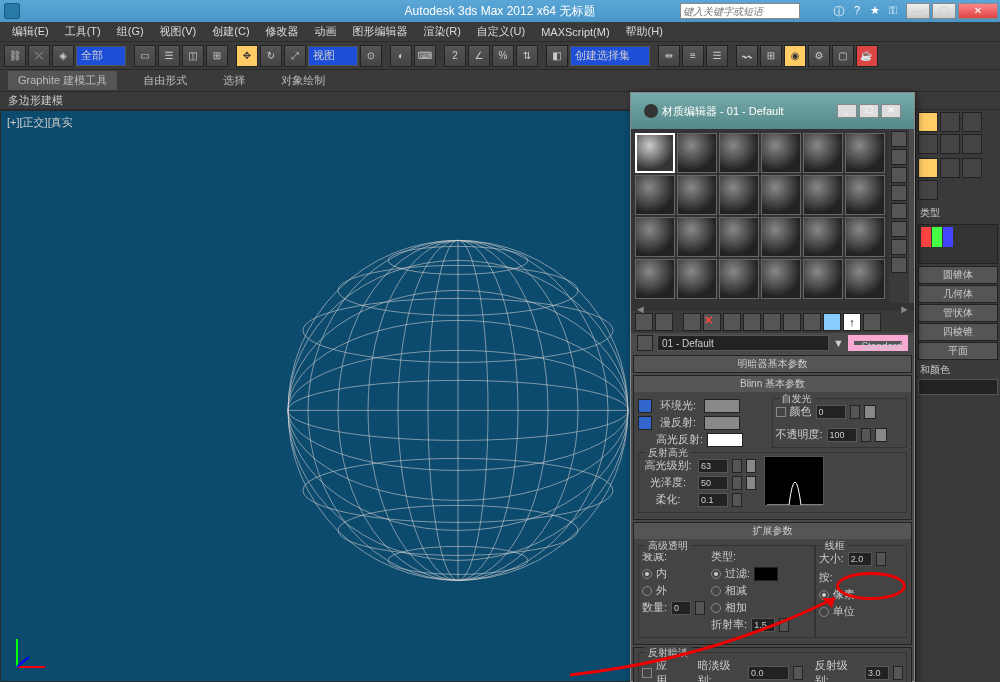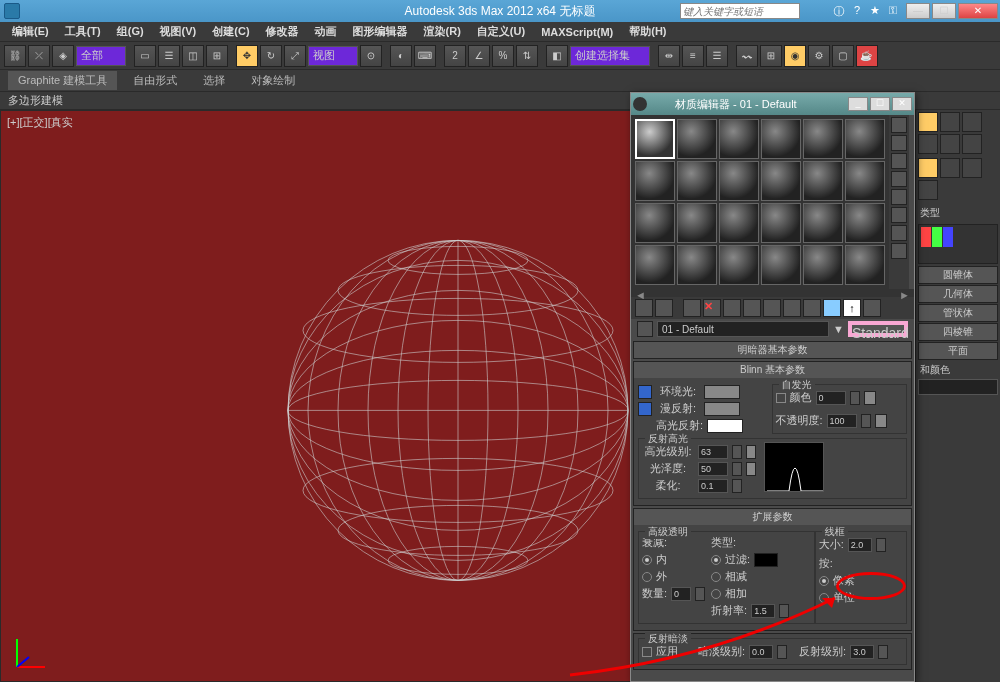--- a/index.html
+++ b/index.html
@@ -11,75 +11,75 @@
 .titlebar .title { position:absolute; left:50%; transform:translateX(-50%); color:#fff; font-size:12px; }
 .titlebar .search { position:absolute; right:200px; width:120px; height:16px; background:#fff; border:1px solid #888; font-size:10px; padding:0 2px; color:#888; font-style:italic; }
 .titlebar .winbtns { position:absolute; right:2px; display:flex; gap:2px; }
 .titlebar .winbtn { width:24px; height:16px; background:linear-gradient(#eee,#ccc); border:1px solid #888; font-size:10px; text-align:center; line-height:14px; cursor:pointer; }
 .titlebar .winbtn.close { background:linear-gradient(#f88,#d44); color:#fff; width:40px; }
 .titlebar .helpicons { position:absolute; right:100px; display:flex; gap:4px; }
 .titlebar .helpicons span { width:14px; height:14px; display:inline-block; text-align:center; color:#fff; font-size:11px; }
 
 
 .menubar { height:20px; background:#3a3a3a; display:flex; align-items:center; padding:0 4px; border-bottom:1px solid #2a2a2a; }
-.menubar .mitem { padding:2px 8px; color:#ddd; cursor:pointer;font-weight:bold; }
+.menubar .mitem { padding:2px 8px; color:#ddd; cursor:pointer; }
 
 
 .toolbar { height:28px; background:#3a3a3a; display:flex; align-items:center; padding:2px 4px; gap:2px; border-bottom:1px solid #2a2a2a; }
 .tbtn { width:22px; height:22px; background:linear-gradient(#555,#444); border:1px solid #222; cursor:pointer; display:flex; align-items:center; justify-content:center; font-size:10px; color:#ccc; }
 .tbtn.active { background:#ffcc66; color:#333; }
-.tdrop { height:20px; background:#6d28d9; border:1px solid #555; color:#ccc; padding:0 4px; min-width:50px; display:flex; align-items:center; }
+.tdrop { height:20px; background:#1d4ed8; border:1px solid #555; color:#ccc; padding:0 4px; min-width:50px; display:flex; align-items:center; }
 .tsep { width:4px; }
 
 
-.ribbon { height:22px; background:#3a3a3a; display:flex; align-items:center; padding:0 8px; gap:6px; border-bottom:1px solid #2a2a2a; }
+.ribbon { height:22px; background:#3a3a3a; display:flex; align-items:center; padding:0 8px; gap:16px; border-bottom:1px solid #2a2a2a; }
 .ribbon .rtab { padding:2px 10px; color:#bbb; cursor:pointer; }
 .ribbon .rtab.active { background:#555; }
 
 
 .subribbon { height:18px; background:#3a3a3a; color:#ccc; padding:0 8px; display:flex; align-items:center; border-bottom:1px solid #2a2a2a; }
 
 
 .main { position:absolute; top:110px; left:0; right:0; bottom:0; display:flex; }
-.viewport { flex:1; background:#7f1d1d; position:relative; border:1px solid #2a2a2a; }
+.viewport { flex:1; background:#0c4a6e; position:relative; border:1px solid #2a2a2a; }
 .viewport .vlabel { position:absolute; top:4px; left:6px; color:#ccc; font-size:11px; }
 .viewport svg.sphere { position:absolute; top:50%; left:50%; transform:translate(-50%,-46%); }
 .viewport .axes { position:absolute; bottom:6px; left:8px; }
 
 
 .rightpanel { width:85px; background:#3a3a3a; border-left:1px solid #222; padding:2px; }
 .rightpanel .iconrow { display:flex; flex-wrap:wrap; gap:2px; margin-bottom:4px; }
 .rightpanel .picon { width:20px; height:20px; background:#444; border:1px solid #222; cursor:pointer; }
 .rightpanel .picon.sel { background:#ffcc66; }
 .rightpanel .plabel { font-size:10px; color:#ccc; padding:2px; }
 .rightpanel .pbtn { display:block; width:100%; height:18px; background:#555; border:1px solid #222; color:#ccc; margin:1px 0; font-size:10px; text-align:center; line-height:16px; cursor:pointer; }
 
 
 .matdlg { position:absolute; top:92px; left:630px; width:285px; height:590px; background:#4a4a4a; border:1px solid #888; box-shadow:2px 2px 8px rgba(0,0,0,.5); }
-.matdlg .dlgtitle { height:22px; background:linear-gradient(#7aa,#588); display:flex; align-items:center; padding:0 2px; color:#fff;gap:24px; }
+.matdlg .dlgtitle { height:36px; background:linear-gradient(#7aa,#588); display:flex; align-items:center; padding:0 13px; color:#fff; }
 .matdlg .dlgtitle .dicon { width:14px; height:14px; background:#333; border-radius:50%; margin-right:4px; }
 .matdlg .dlgtitle .dbtns { margin-left:auto; display:flex; gap:2px; }
 .matdlg .dlgtitle .dbtn { width:20px; height:14px; background:#ddd; border:1px solid #888; font-size:9px; text-align:center; cursor:pointer; }
 .matdlg .dlgmenu { height:18px; background:#444; display:flex; padding:0 4px; gap:4px; }
 .matdlg .dlgmenu span { padding:1px 4px; color:#ccc; font-size:10px; cursor:pointer; }
 .matdlg .slots { display:flex; }
 .matdlg .slotgrid { display:grid; grid-template-columns:repeat(6,40px); grid-template-rows:repeat(4,40px); gap:2px; padding:4px; background:#333; }
 .matdlg .slot { width:40px; height:40px; background:radial-gradient(circle at 35% 30%,#888,#222 70%); border:1px solid #666; cursor:pointer; }
 .matdlg .slot.sel { border:2px solid #fff; background:radial-gradient(circle at 35% 30%,#ccc,#333 70%); }
 .matdlg .slotside { width:20px; background:#3a3a3a; display:flex; flex-direction:column; gap:2px; padding:2px; }
 .matdlg .slotside .sbtn { width:16px; height:16px; background:#555; border:1px solid #222; cursor:pointer; }
 .matdlg .toolrow { height:22px; display:flex; align-items:center; gap:2px; padding:2px 4px; background:#3a3a3a; }
 .matdlg .toolrow .mtbtn { width:18px; height:18px; background:#555; border:1px solid #222; cursor:pointer; }
 .matdlg .toolrow .mtbtn.hl { background:#8cf; }
 .matdlg .toolrow .mtbtn.pick { background:#fff; color:#000; text-align:center; line-height:16px; }
 .matdlg .toolrow .red { color:#f44; font-weight:bold; }
 .matdlg .namerow { height:20px; display:flex; align-items:center; gap:4px; padding:2px 6px; }
 .matdlg .namerow .eyedrop { width:16px; height:16px; background:#555; border:1px solid #222; }
 .matdlg .namerow .matname { flex:1; height:16px; background:#222; border:1px solid #555; color:#ccc; padding:0 4px; font-size:10px; }
-.matdlg .namerow .stdbtn { width:60px; height:16px; background:#555; border:4px solid #f9a8d4; color:#ccc; font-size:14px; text-align:left; cursor:pointer; }
+.matdlg .namerow .stdbtn { width:60px; height:16px; background:#555; border:6px solid #f9a8d4; color:#ccc; font-size:10px; text-align:right; cursor:pointer; }
 .matdlg .rollup { border:1px solid #222; margin:2px; }
 .matdlg .rolltitle { height:16px; background:#555; color:#ccc; text-align:center; font-size:10px; line-height:16px; cursor:pointer; }
 .matdlg .rollbody { padding:4px; background:#444; font-size:10px; }
 .matdlg .rollbody .row { display:flex; align-items:center; gap:4px; margin:2px 0; }
 .matdlg .rollbody .lbl { color:#ccc; min-width:44px; text-align:center; }
 .matdlg .rollbody .swatch { width:36px; height:14px; background:#888; border:1px solid #222; cursor:pointer; }
 .matdlg .rollbody .swatch.white { background:#fff; }
 .matdlg .rollbody .swatch.black { background:#000; }
 .matdlg .rollbody .spin { width:30px; height:14px; background:#222; border:1px solid #555; color:#ccc; padding:0 2px; font-size:9px; }
 .matdlg .rollbody .spinbtn { width:10px; height:14px; background:#555; border:1px solid #222; display:flex; flex-direction:column; }
@@ -458,21 +458,21 @@
     </div>
   </div>
   <div class="rollup">
     <div class="rollbody" style="padding:2px 4px">
       <div class="grp">
         <div class="grptitle">反射暗淡</div>
         <div class="row">
           <span class="cbx"></span>
             <span>应用</span>
           <span style="margin-left:16px">暗淡级别:</span>
-            <input class="spin" style="width: 24px;" value="0.0">
+            <input class="spin" style="width: 41px;" value="0.0">
             <span class="spinbtn"></span>
           <span style="margin-left:8px">反射级别:</span>
             <input class="spin" style="width: 24px;" value="3.0">
             <span class="spinbtn"></span>
         </div>
       </div>
     </div>
   </div>
 </div>
 

